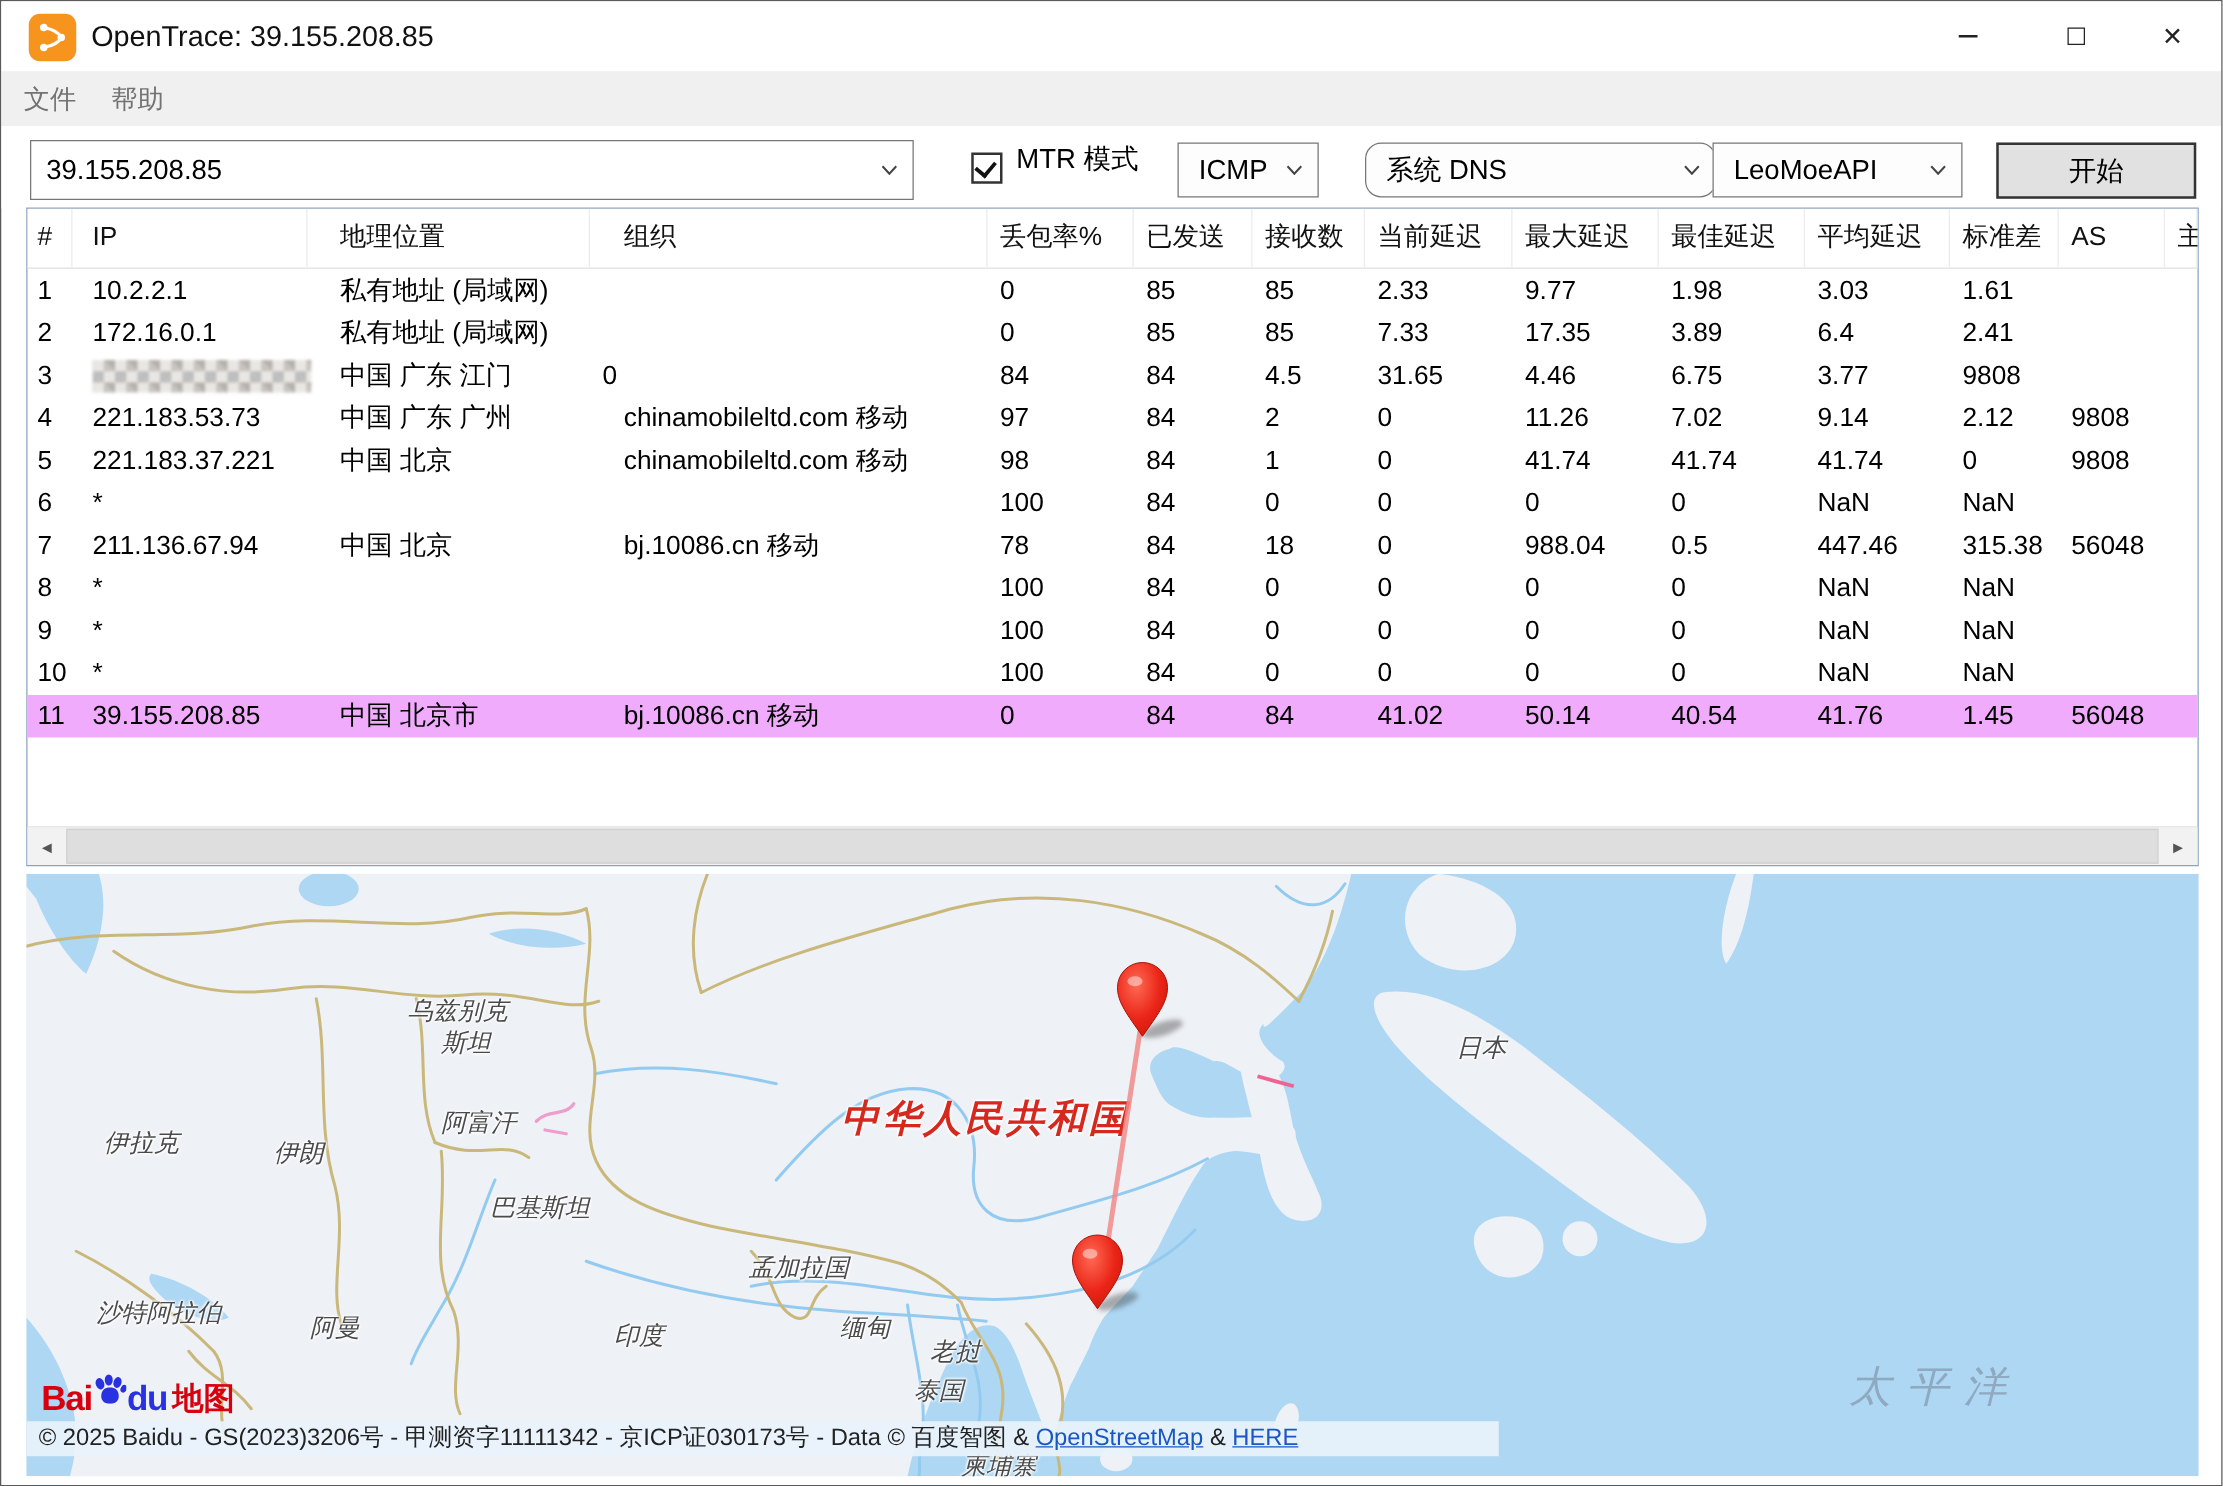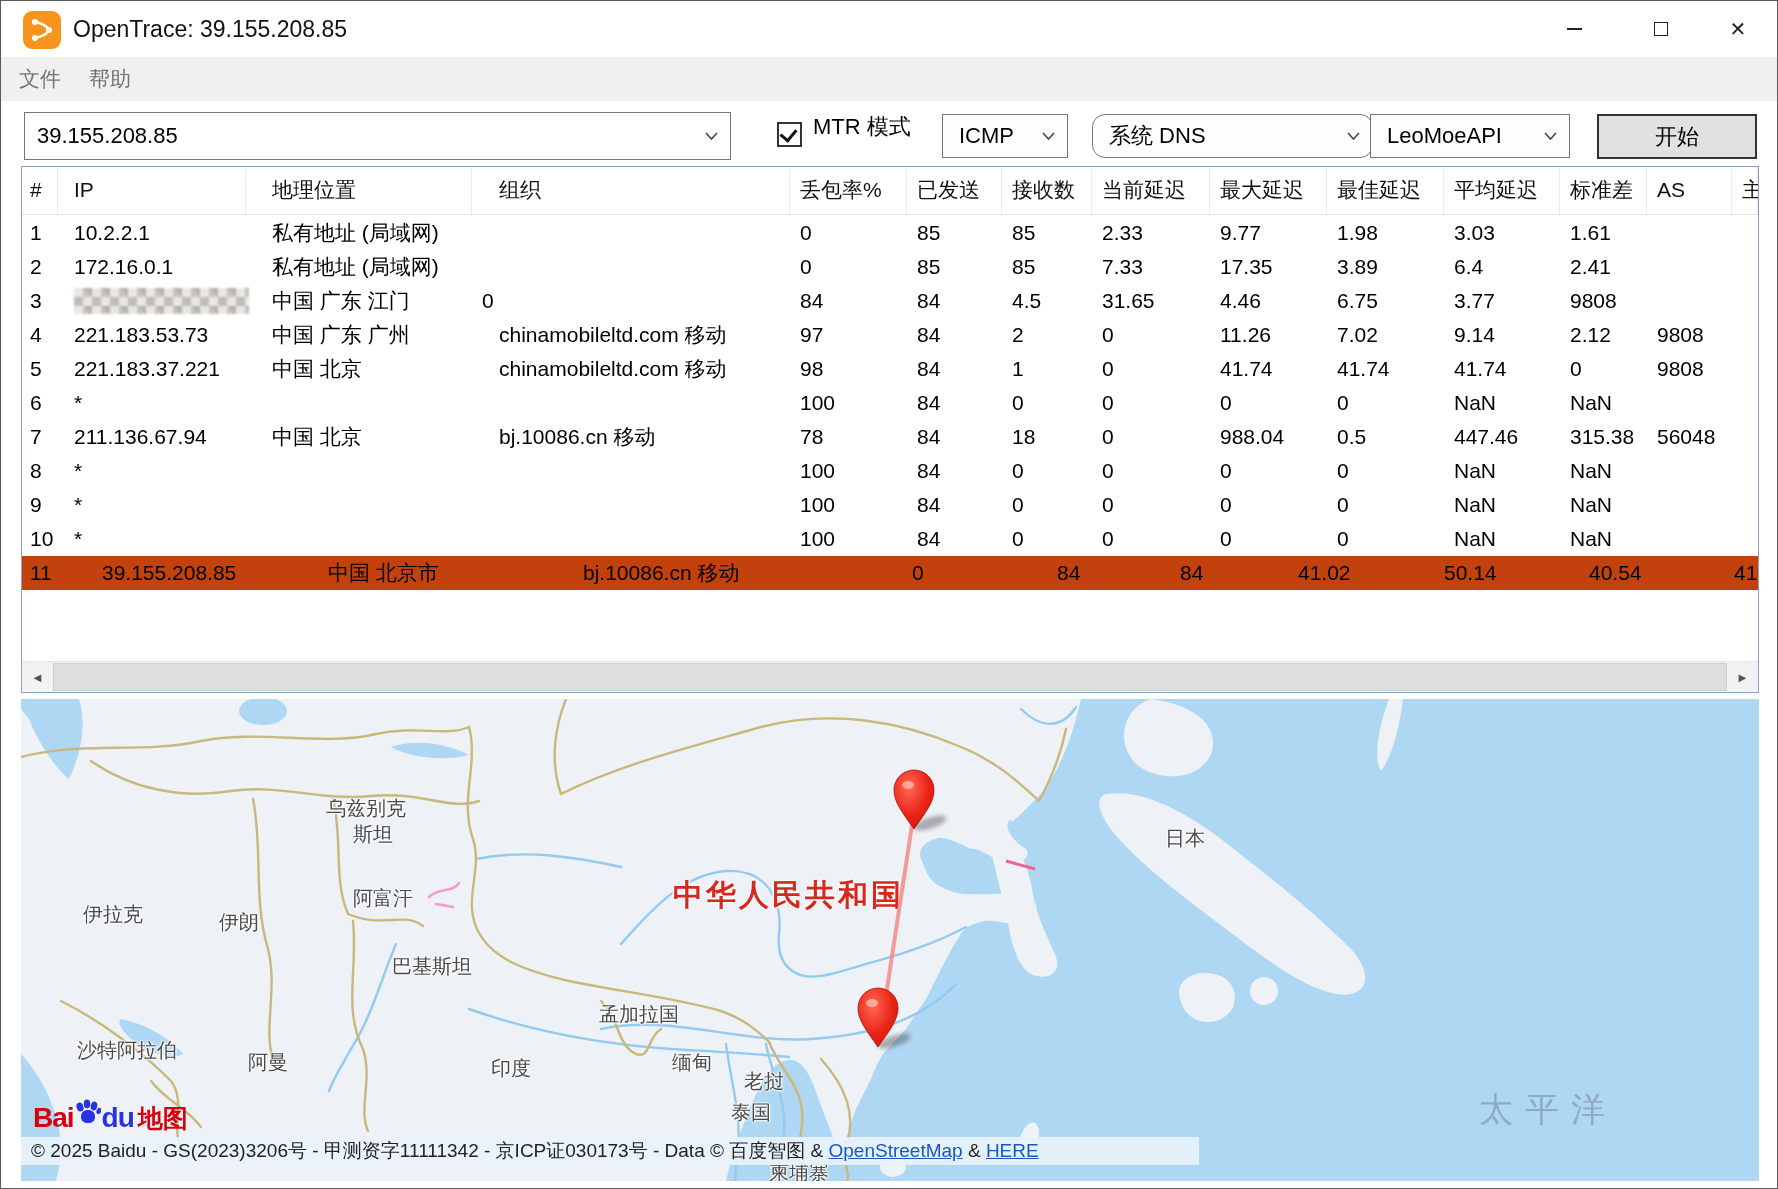--- a/index.html
+++ b/index.html
@@ -26,52 +26,52 @@
   #toolbar { position:absolute; left:0; top:100px; width:100%; height:66px; background:#fff; }
   #target-combo { position:absolute; left:23px; top:11px; width:707px; height:48px; border:1px solid #767676; background:#fff; }
   #target-text { position:absolute; left:12px; top:0; height:46px; line-height:46px; font-size:22px; color:#000; }
   .chev { position:absolute; right:12px; top:50%; transform:translateY(-50%); width:13px; height:8px; }
   .chev svg { display:block; }
   #mtr-check { position:absolute; left:776px; top:21px; width:25px; height:25px; border:2px solid #333; background:#fff; }
   #mtr-check .tick { position:absolute; left:4px; top:2px; width:11px; height:15px; border:solid #111; border-width:0 3px 3px 0; transform:rotate(40deg); }
   #mtr-label { position:absolute; left:812px; top:2px; height:48px; line-height:48px; font-size:22px; color:#000; }
   .select { position:absolute; top:13px; height:44px; border:1px solid #767676; background:#fdfdfd; }
   .select .sel-text { position:absolute; left:16px; top:0; height:42px; line-height:42px; font-size:22px; color:#000; }
-  #sel-protocol { left:941px; width:126px; }
+  #sel-protocol { left:941px; width:113px; }
   #sel-dns { left:1091px; width:281px;border-radius:13px; }
   #sel-api { left:1369px; width:200px; }
   #start-btn { position:absolute; left:1596px; top:13px; width:160px; height:45px; background:#e1e1e1; border:2px solid #333; text-align:center; line-height:41px; font-size:22px; color:#000; }
 
   
   #table-frame { position:absolute; left:20px; top:165px; width:1738px; height:527px; background:#fff; border:1px solid #8aa3bd; overflow:hidden; }
   :root { --cols: 36px 188px 226px 318px 117px 95px 90px 118px 117px 117px 116px 87px 85px minmax(0,1fr); }
   #thead { display:grid; grid-template-columns:var(--cols); height:48px; border-bottom:1px solid #e0e0e0; background:#fff; }
   .th { font-size:21px; color:#111; line-height:46px; padding-left:8px; border-right:1px solid #ececec; white-space:nowrap; overflow:visible; }
   .th.c1 { padding-left:16px; } .th.c2 { padding-left:26px; } .th.c3 { padding-left:27px; }
   .th.c4,.th.c5,.th.c6,.th.c7,.th.c8,.th.c9,.th.c10,.th.c11,.th.c12,.th.c13 { padding-left:10px; }
   #tbody { position:absolute; left:0; top:49px; width:100%; }
   .tr { display:grid; grid-template-columns:var(--cols); height:34px; }
-  .tr.hl { background:#c2410c;gap:28px; }
+  .tr.hl { background:#f0abfc; }
   .td { font-size:21px; color:#000; line-height:34px; padding-left:8px; white-space:nowrap; overflow:visible; min-width:0; }
   .td.c1 { padding-left:16px; } .td.c2 { padding-left:26px; } .td.c3 { padding-left:27px; }
   .td.c4,.td.c5,.td.c6,.td.c7,.td.c8,.td.c9,.td.c10,.td.c11,.td.c12,.td.c13 { padding-left:10px; }
   .mosaic { display:inline-block; width:175px; height:26px; margin-top:4px; vertical-align:top;
     background-image:linear-gradient(45deg,#bdbdbd 25%,transparent 25%,transparent 75%,#b5b0ab 75%),
                      linear-gradient(45deg,#c7c3bf 25%,#e9e7e4 25%,#e9e7e4 75%,#bdbdbd 75%);
     background-size:18px 18px; background-position:0 0,9px 9px; filter:blur(1.3px); }
   
   #hscroll { position:absolute; left:0; bottom:0; width:100%; height:31px; background:#f2f2f2; border-top:1px solid #e3e3e3; }
   .sb-arrow { position:absolute; top:0; width:31px; height:30px; display:flex; align-items:center; justify-content:center; font-size:13px; color:#555; background:#f2f2f2; }
   #sb-left { left:0; } #sb-right { right:0; }
   #sb-thumb { position:absolute; left:31px; right:31px; top:1px; height:28px; background:#dedede; border:1px solid #cfcfcf; }
 
   
   #map { position:absolute; left:20px; top:698px; width:1738px; height:482px; background:#eef1f6; overflow:hidden; }
   #map svg.base { position:absolute; left:0; top:0; }
-  #map-labels { position:absolute; left:0; top:0; width:100%; height:100%; }
+  #map-labels { position:absolute; left:0; top:0; width:100%; height:100%;font-style:italic; }
   .mlbl { position:absolute; white-space:nowrap; font-size:20px; color:#4a4a4a;
           text-shadow:-1px 0 2px #fff,1px 0 2px #fff,0 -1px 2px #fff,0 1px 2px #fff; }
   .mlbl.red { font-size:30px; color:#d5281e; font-weight:bold; letter-spacing:3px; text-shadow:-1px 0 2px #fff,1px 0 2px #fff,0 -1px 2px #fff,0 1px 2px #fff; }
   .mlbl.sea { font-size:34px; color:#8fa9c0; letter-spacing:12px; text-shadow:none; }
   #pin-layer { position:absolute; left:0; top:0; pointer-events:none; }
   
   #baidu-logo { position:absolute; left:12px; top:400px; display:flex; align-items:center; }
   #logo-bai { font-size:28px; font-weight:bold; color:#d6000f; letter-spacing:-1px; }
   #logo-paw { margin:0 1px 10px 1px; }
   #logo-du { font-size:28px; font-weight:bold; color:#2932e1; letter-spacing:-1px; }

